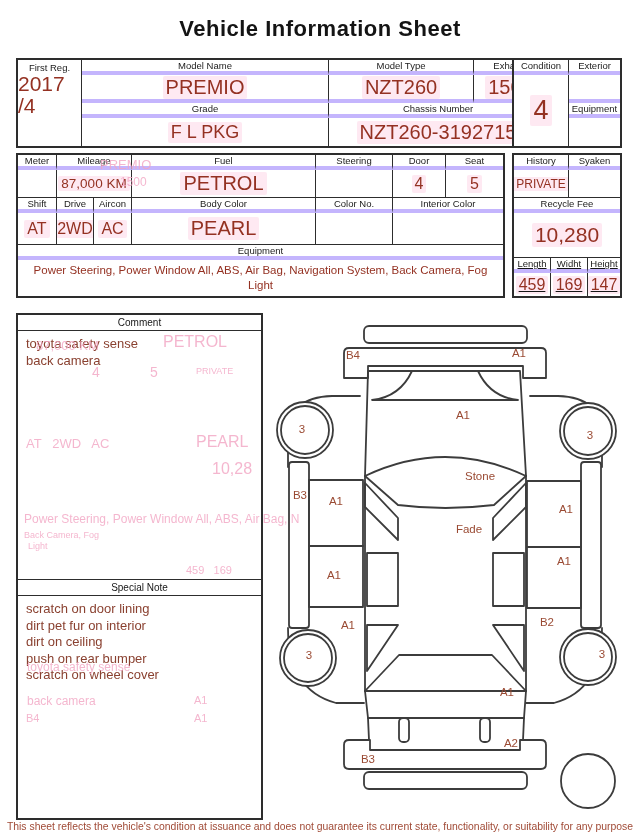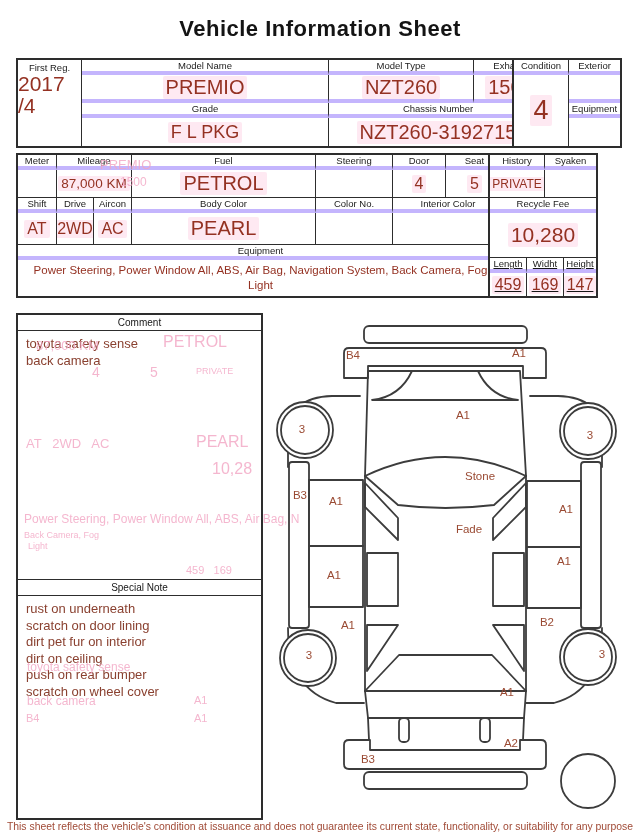--- a/index.html
+++ b/index.html
@@ -140,21 +140,21 @@
           <div class="cell"></div>
         </div>
       </div>
       <div class="sec" style="flex:1;display:flex;flex-direction:column;">
         <div class="cell hdr bb" style="height:15px;flex:0 0 auto;">Equipment</div>
         <div class="equip-body">Power Steering, Power Window  All, ABS, Air Bag, Navigation System, Back Camera, Fog Light</div>
       </div>
     </div>
   </div>
 
-  <div class="box" style="left:488px;top:153px;width:110px;height:145px;">
+  <div class="box" style="left:512px;top:153px;width:110px;height:145px;">
     <div class="stack">
       <div class="sec" style="height:43px;border-bottom:1px solid #2d2d2d;">
         <div class="grid" style="grid-template-columns:55px 1fr;grid-template-rows:15px 1fr;height:100%;">
           <div class="cell hdr br bb">History</div>
           <div class="cell hdr bb">Syaken</div>
           <div class="cell val v12 br">
               <span class="glow">PRIVATE</span>
             </div>
           <div class="cell"></div>
         </div>
@@ -185,21 +185,20 @@
   </div>
 
   <div class="box leftpane" style="left:16px;top:313px;width:247px;height:507px;">
     <div class="pane-hdr">Comment</div>
     <div class="pane-body" id="comment-body" style="flex:0 0 238px;">
         <div class="comment-line">toyota safety sense</div>
         <div class="comment-line">back camera</div>
       </div>
     <div class="pane-hdr special">Special Note</div>
     <div class="pane-body" id="note-body">
-        <div class="note-line">rust on underneath</div>
         <div class="note-line">scratch on door lining</div>
         <div class="note-line">dirt pet fur on interior</div>
         <div class="note-line">dirt on ceiling</div>
         <div class="note-line">push on rear bumper</div>
         <div class="note-line">scratch on wheel cover</div>
       </div>
   </div>
 
   <svg class="diagram" viewBox="275 315 365 500">
     <g class="car">

